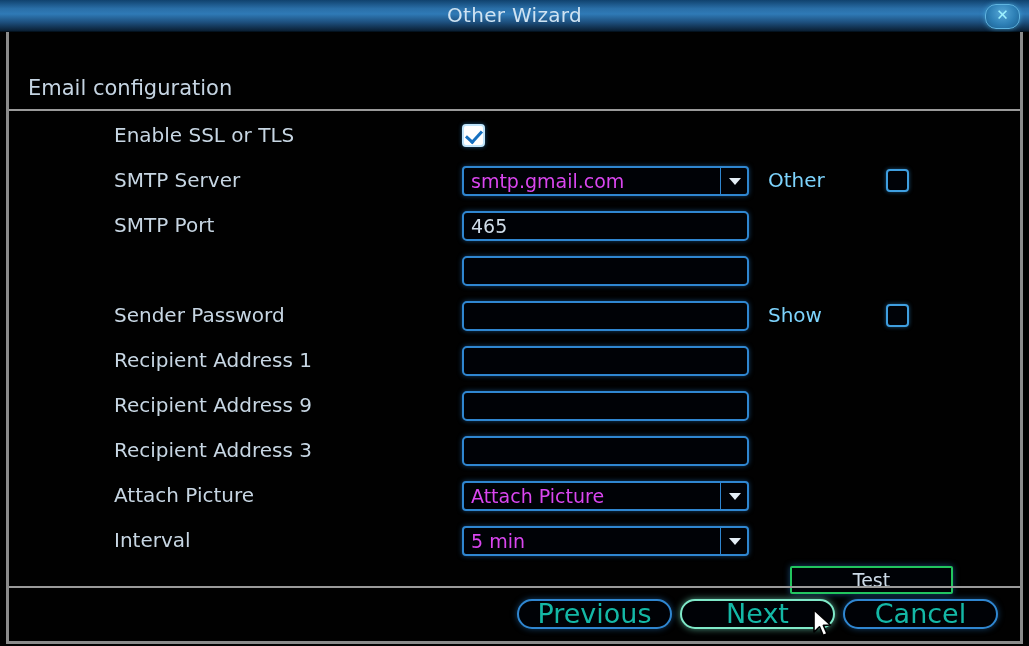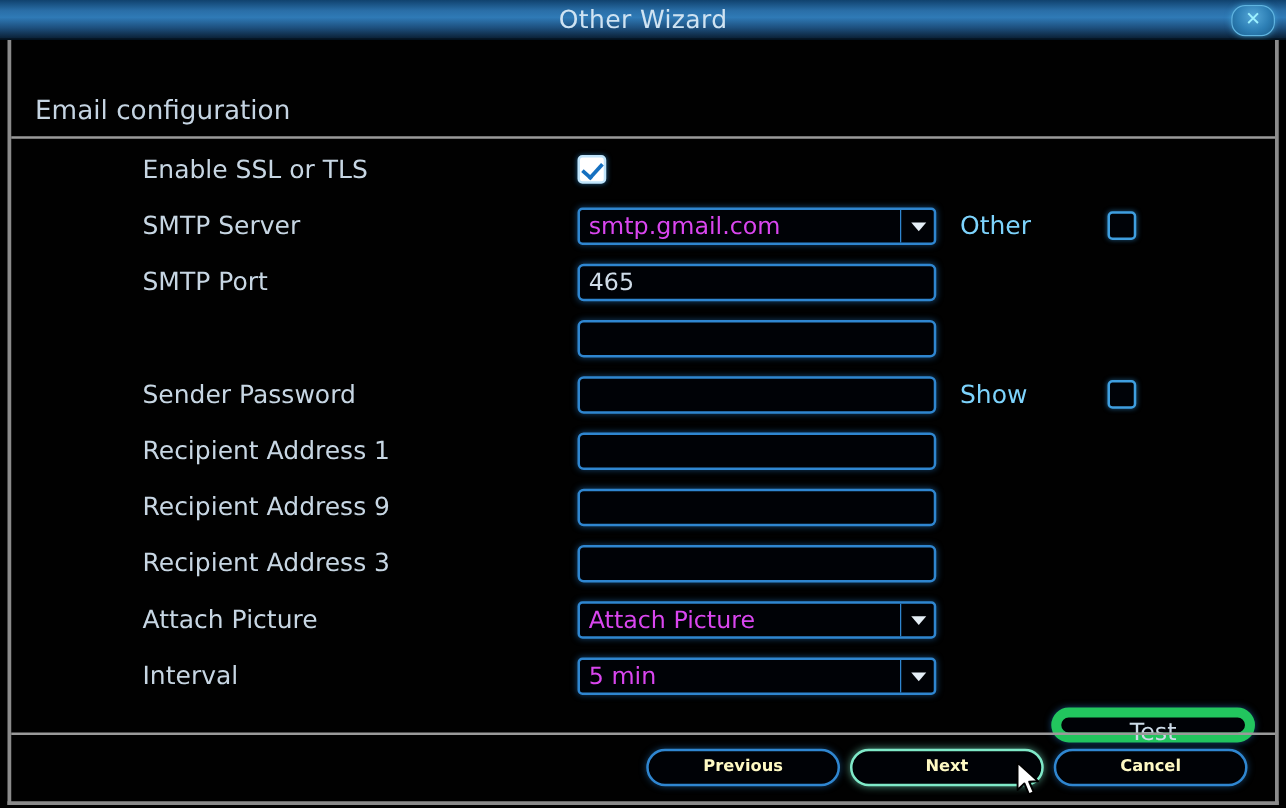--- a/index.html
+++ b/index.html
@@ -238,26 +238,26 @@
     height: 45px;
     line-height: 45px;
     color: #7dd3fc;
     font-size: 20px;
     font-family: "DejaVu Sans", sans-serif;
   }
 
   
   #test-btn {
     position: absolute;
-    left: 832px;
+    left: 781px;
     top: 453px;
     width: 163px;
     height: 28px;
-    border: 8px solid #22c55e;
-    border-radius: 14px;
+    border: 2px solid #22c55e;
+    border-radius: 2px;
     background: #000206;
     box-sizing: border-box;
     box-shadow: 0 0 6px rgba(40,130,210,0.55);
     cursor: pointer;
   }
   #test-btn span {
     display: block;
     width: 100%;
     height: 24px;
     line-height: 24px;
@@ -288,24 +288,23 @@
     box-sizing: border-box;
     box-shadow: 0 0 6px rgba(40,130,210,0.5);
     cursor: pointer;
   }
   .footer-btn span {
     display: block;
     width: 100%;
     height: 26px;
     line-height: 26px;
     text-align: center;
-    color: #fef9c3;
-    font-size: 13px;
-    font-family: "DejaVu Sans", sans-serif;
-    font-weight: bold;
+    color: #14b8a6;
+    font-size: 27px;
+    font-family: "DejaVu Sans", sans-serif;
   }
   .footer-btn.focused {
     border-color: #7fe9c8;
     box-shadow: 0 0 7px rgba(120,230,200,0.65);
   }
   #btn-previous { left: 508px; }
   #btn-next     { left: 671px; }
   #btn-cancel   { left: 834px; }
 
   

